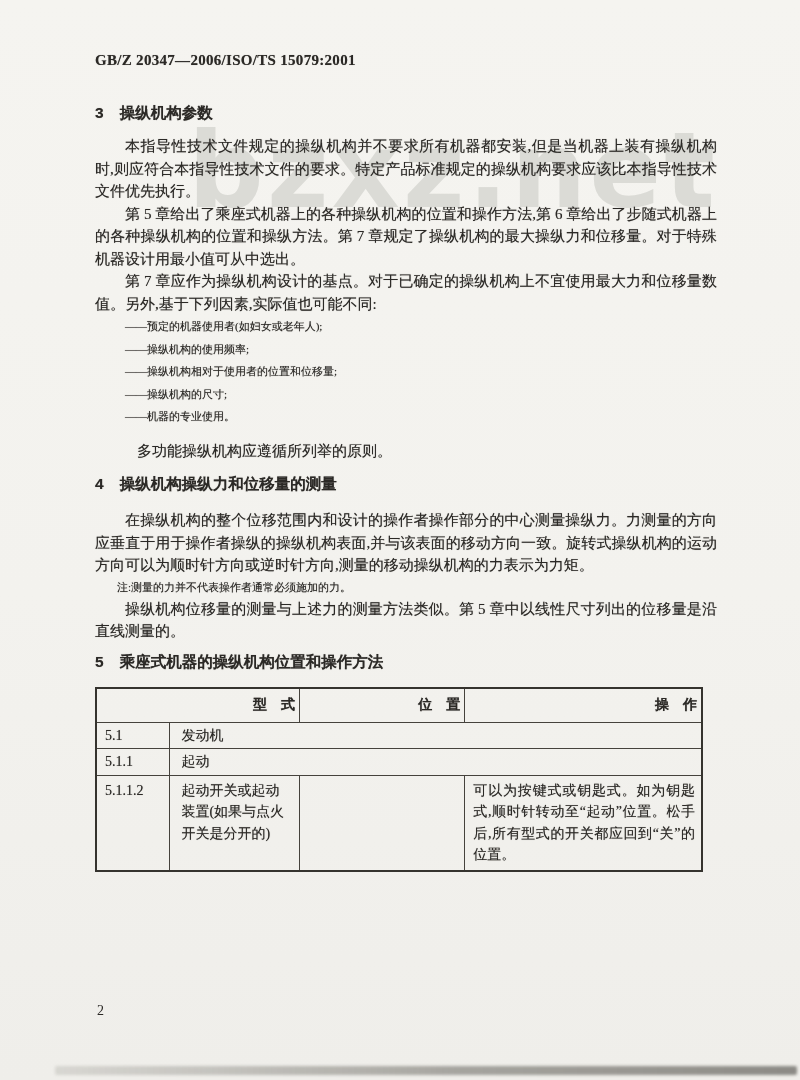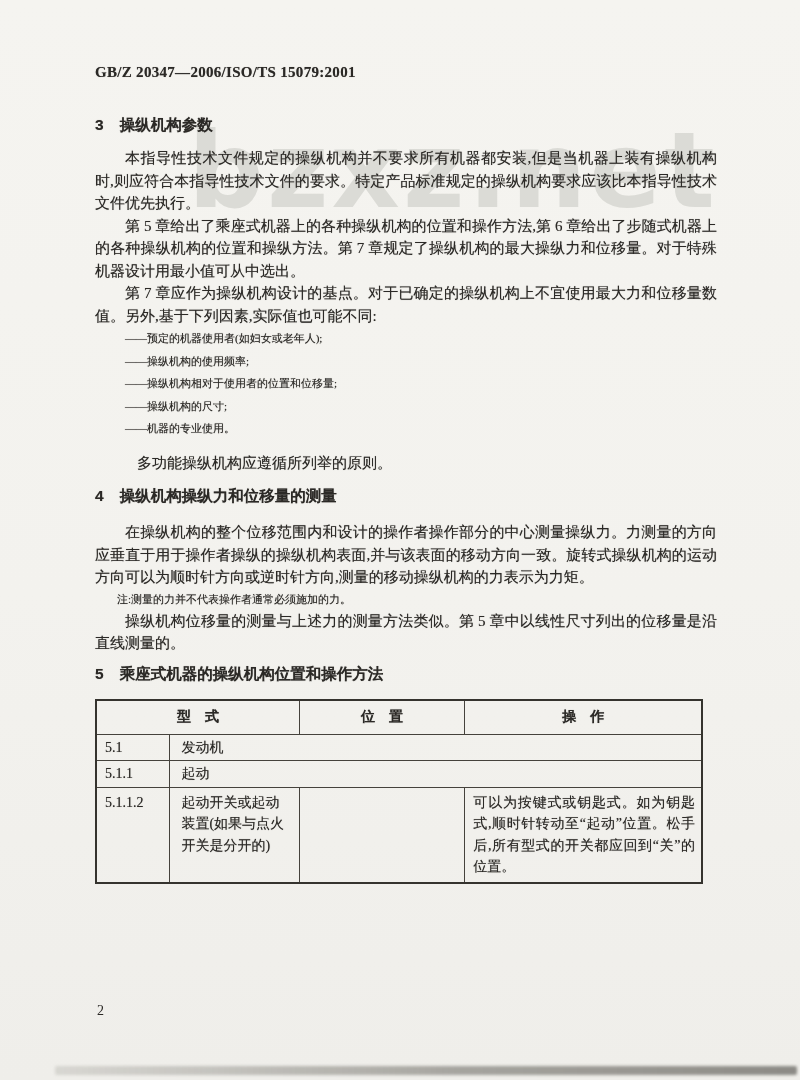--- a/index.html
+++ b/index.html
@@ -18,21 +18,21 @@
     font-weight:bold;
     font-size:106px;
     line-height:1;
     letter-spacing:3px;
     color:#dbdbd6;
     z-index:0;
     user-select:none;
   }
   .content{
     position:absolute;
-    left:95px;top:62px;
+    left:95px;top:50px;
     width:622px;
     z-index:1;
     text-shadow:0 0 0.7px rgba(40,38,34,0.55);
   }
   .doc-header{
     font-size:15px;line-height:20px;font-weight:600;
     letter-spacing:0.3px;
     margin-bottom:33px;
   }
   .sec-heading{
@@ -62,21 +62,21 @@
   }
   table.ctl th,table.ctl td{
     border:1.5px solid #45423c;
     font-size:14px;line-height:21.5px;
     vertical-align:top;
   }
   table.ctl th{
     font-family:"Liberation Sans","DejaVu Sans",sans-serif;
     font-weight:bold;
     height:29px;padding:2px 4px;
-    text-align:center;vertical-align:middle;
+    text-align:right;vertical-align:middle;
   }
   td.num{padding:2px 4px 2px 8px;white-space:nowrap;}
   td.name{padding:2px 6px 2px 11px;}
   td.spanname{padding:2px 20px 2px 11px;}
   td.pos{padding:2px 6px;}
   td.oper{padding:4px 6px 4px 8px;text-align:justify;}
   tr.tallrow td{padding-top:4px;padding-bottom:4px;}
   .page-number{
     position:absolute;left:97px;top:1003px;
     font-size:14px;z-index:1;

